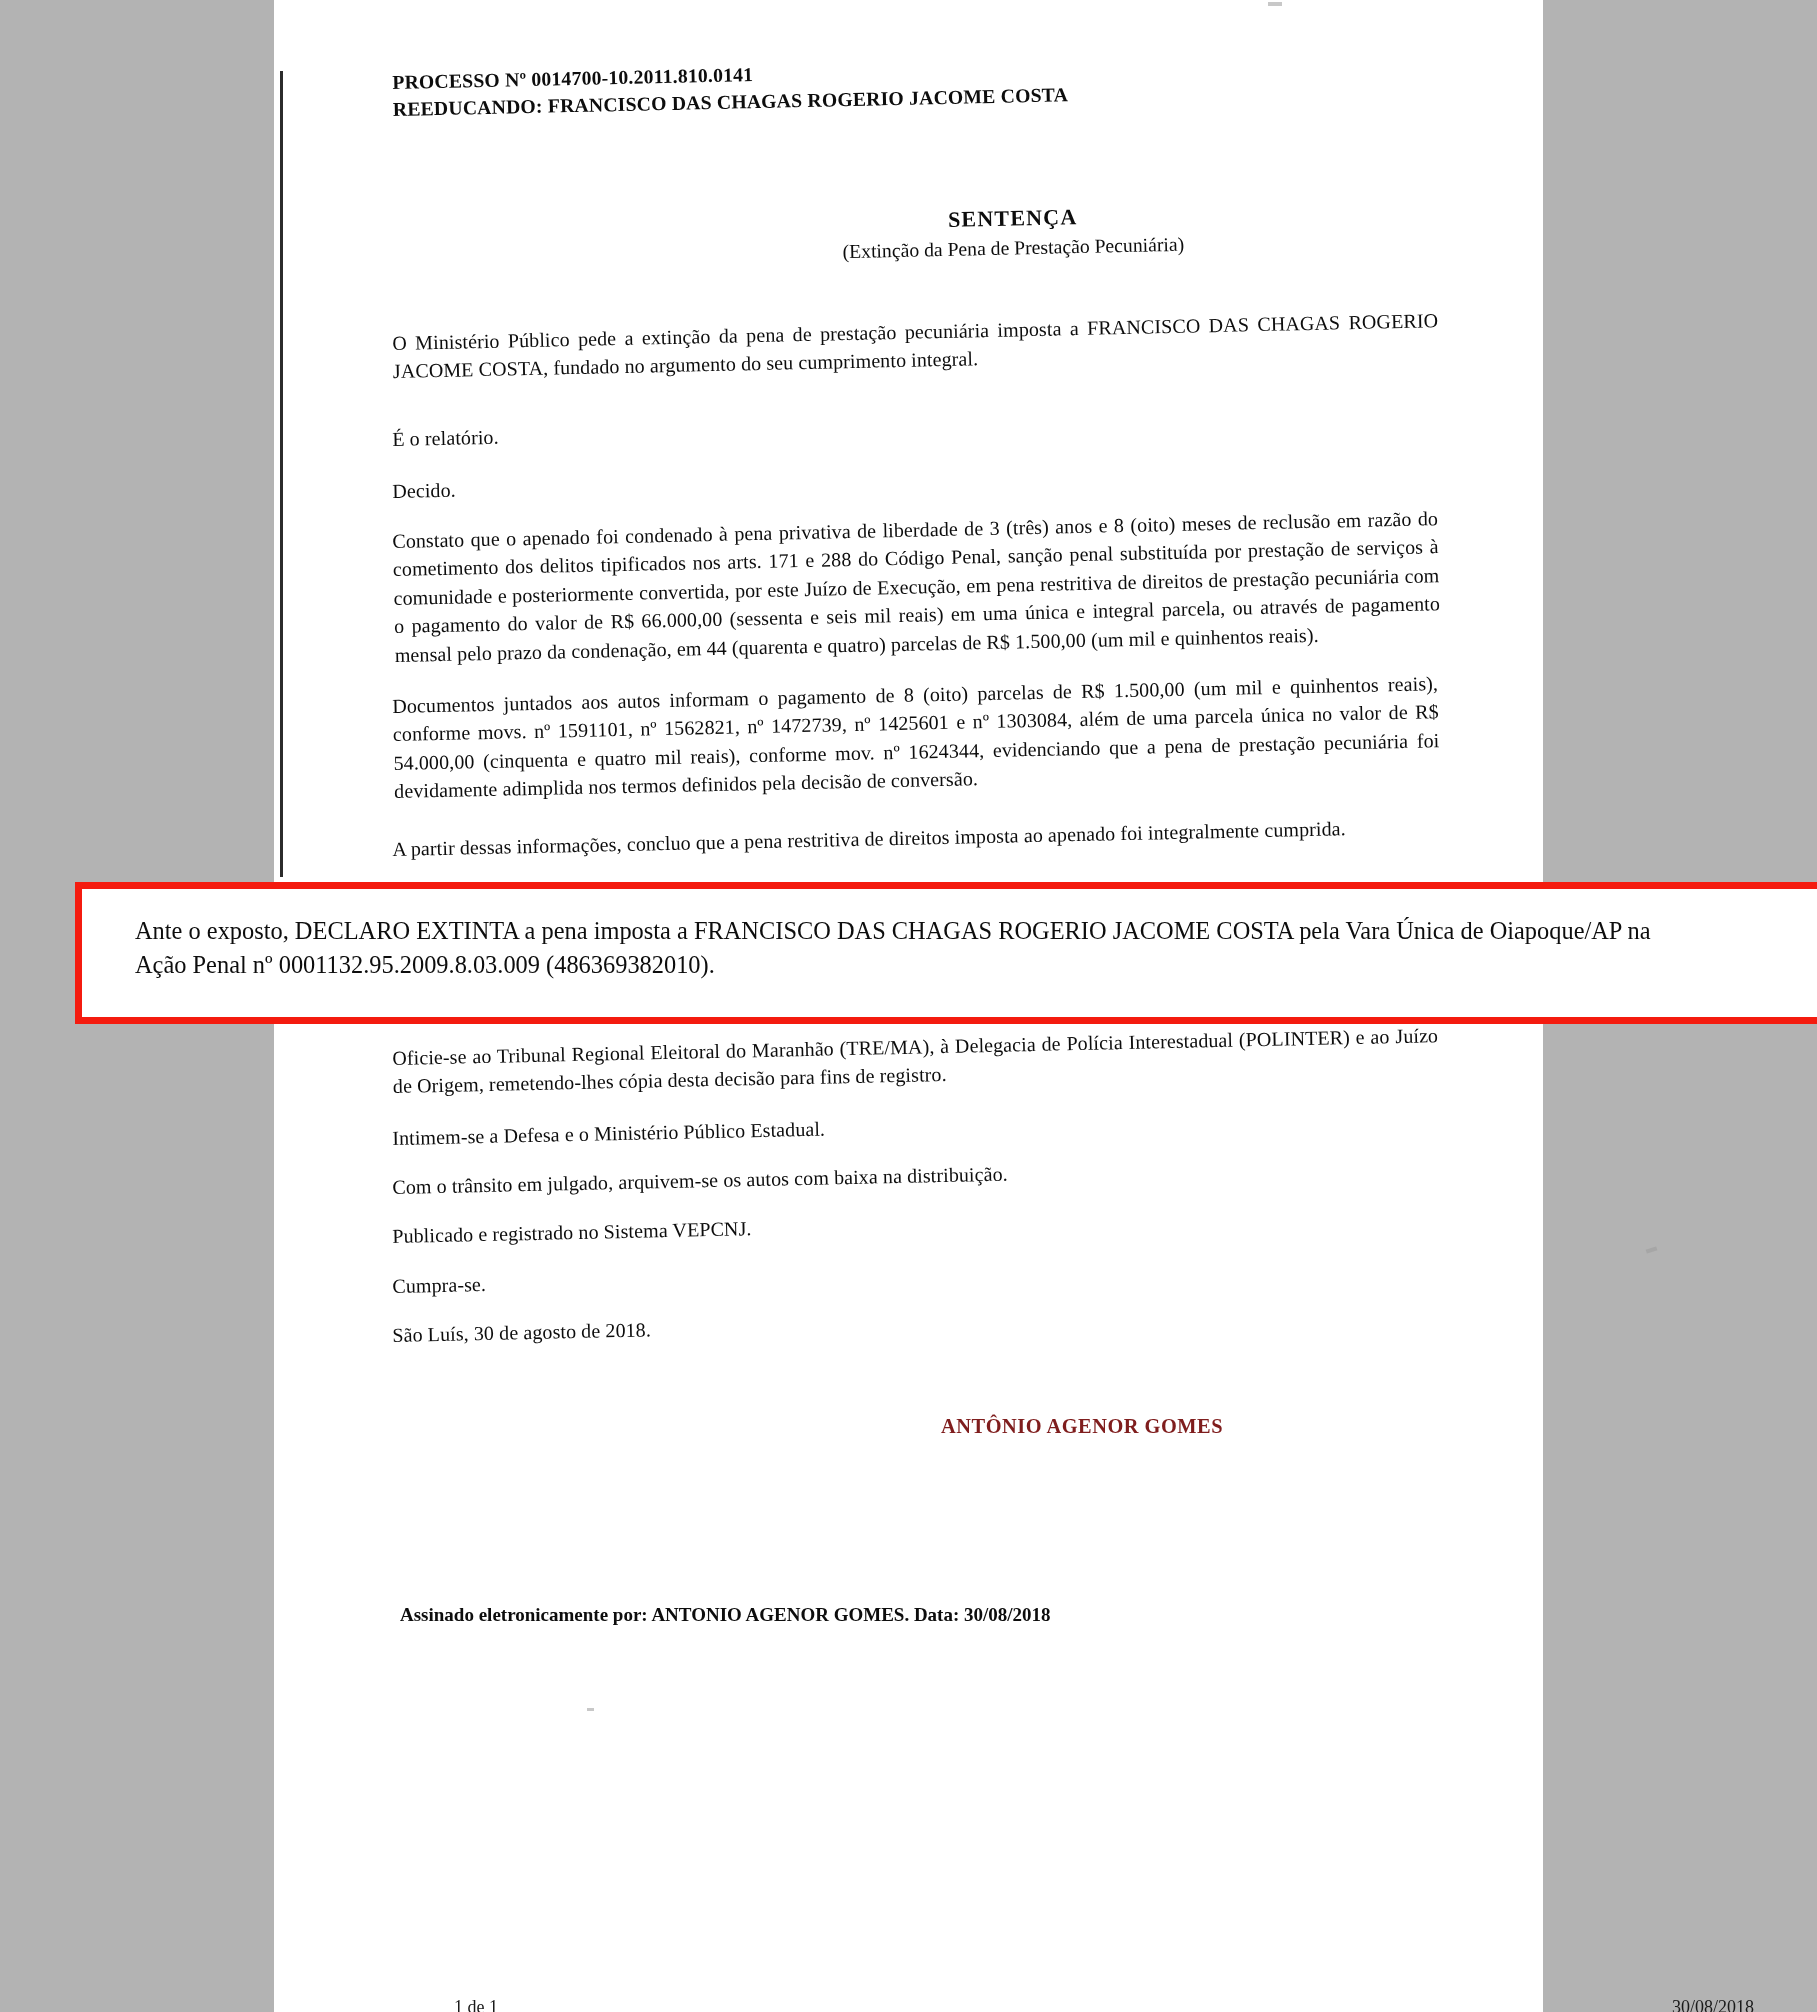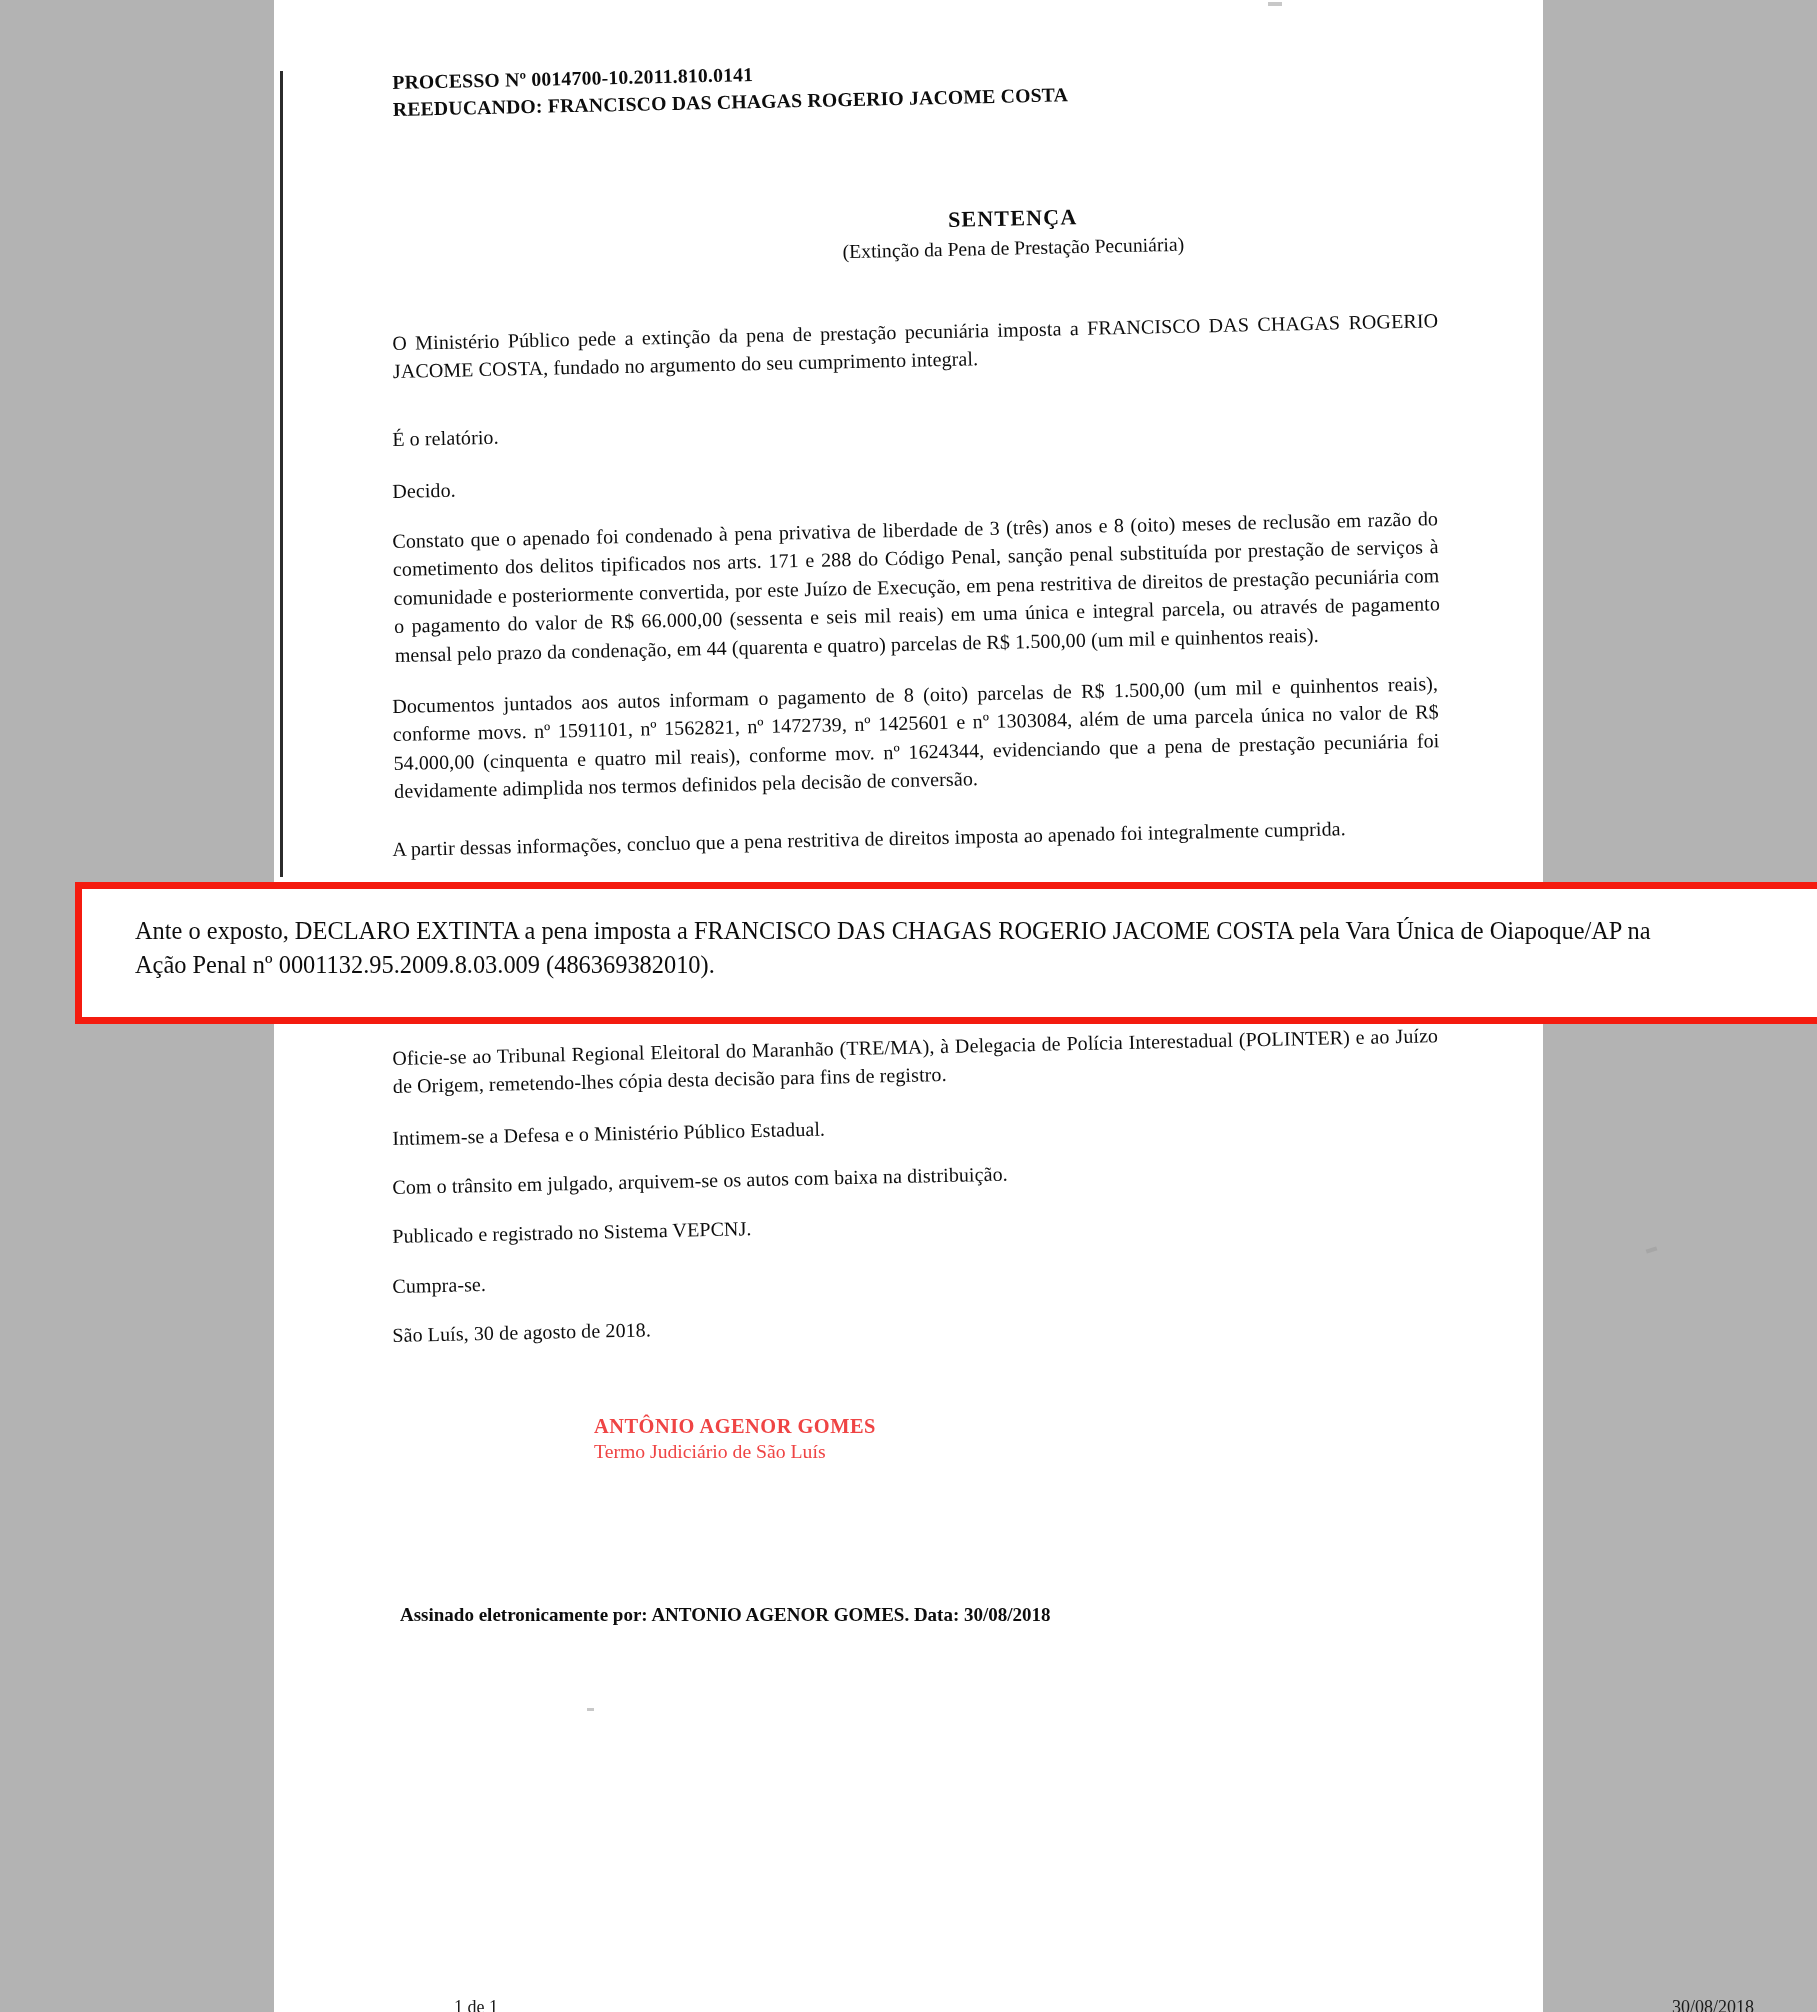--- a/index.html
+++ b/index.html
@@ -124,22 +124,22 @@
     font-size: 24.4px;
     line-height: 1.38;
     color: #0d0d0d;
   }
 
   .signature-block {
     position: absolute;
     left: 320px;
     top: 1415px;
     width: 629px;
-    text-align: left;
-    color: #ef4444;
+    text-align: right;
+    color: #7f1d1d;
   }
   .sig-name {
     font-weight: bold;
     font-size: 20.4px;
     letter-spacing: 0.5px;
   }
   .sig-line {
     font-size: 19.7px;
     line-height: 1.42;
   }
@@ -206,21 +206,20 @@
 
     <div class="para p-oficie skew">Oficie-se ao Tribunal Regional Eleitoral do Maranhão (TRE/MA), à Delegacia de Polícia Interestadual (POLINTER) e ao Juízo de Origem, remetendo-lhes cópia desta decisão para fins de registro.</div>
     <div class="para p-intimem skew">Intimem-se a Defesa e o Ministério Público Estadual.</div>
     <div class="para p-transito skew">Com o trânsito em julgado, arquivem-se os autos com baixa na distribuição.</div>
     <div class="para p-publicado skew">Publicado e registrado no Sistema VEPCNJ.</div>
     <div class="para p-cumprase skew">Cumpra-se.</div>
     <div class="para p-local skew">São Luís, 30 de agosto de 2018.</div>
 
     <div class="signature-block">
       <div class="sig-name">ANTÔNIO AGENOR GOMES</div>
-      <div class="sig-line">Termo Judiciário de São Luís</div>
     </div>
 
     <div class="esign">Assinado eletronicamente por: ANTONIO AGENOR GOMES. Data: 30/08/2018</div>
 
     <div class="footer-left">1 de 1</div>
     <div class="footer-right">30/08/2018 16:00</div>
 
     <div class="speck s1"></div>
     <div class="speck s2"></div>
     <div class="speck s3"></div>

